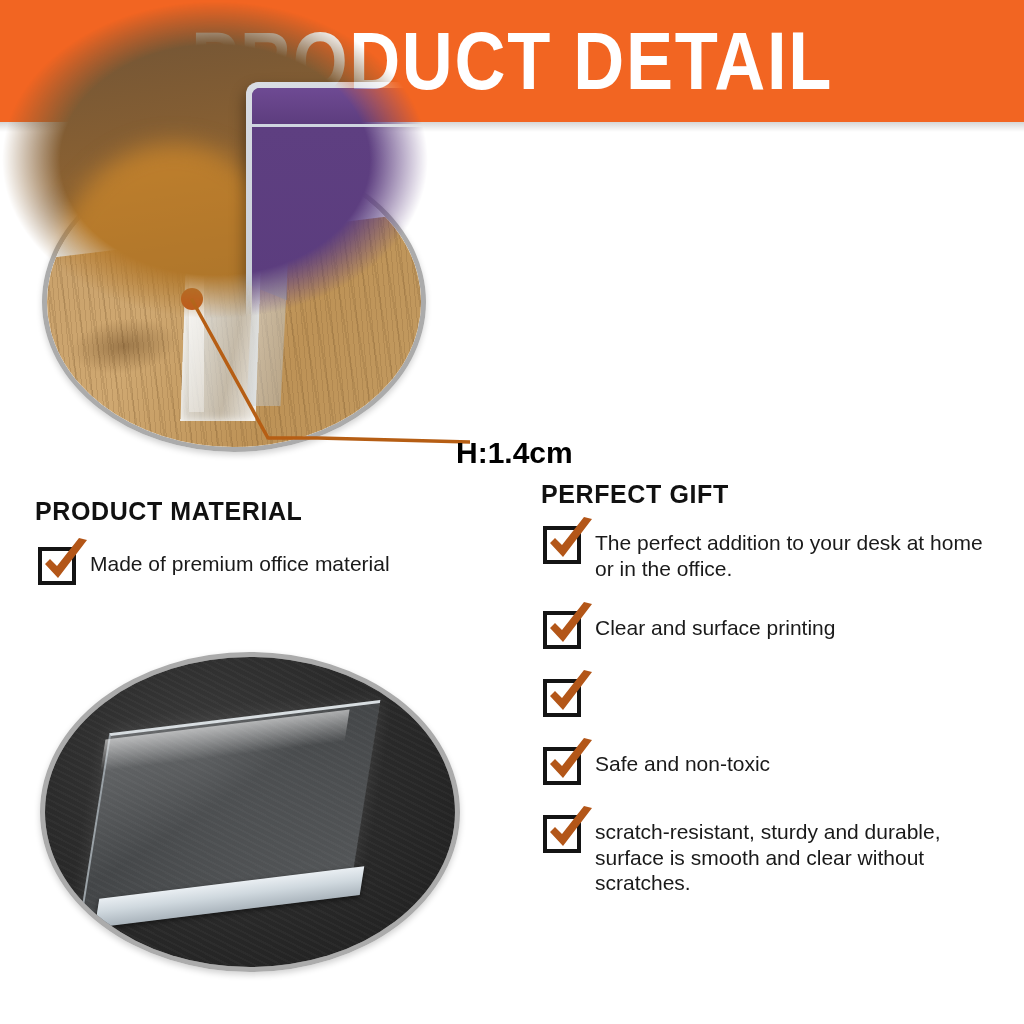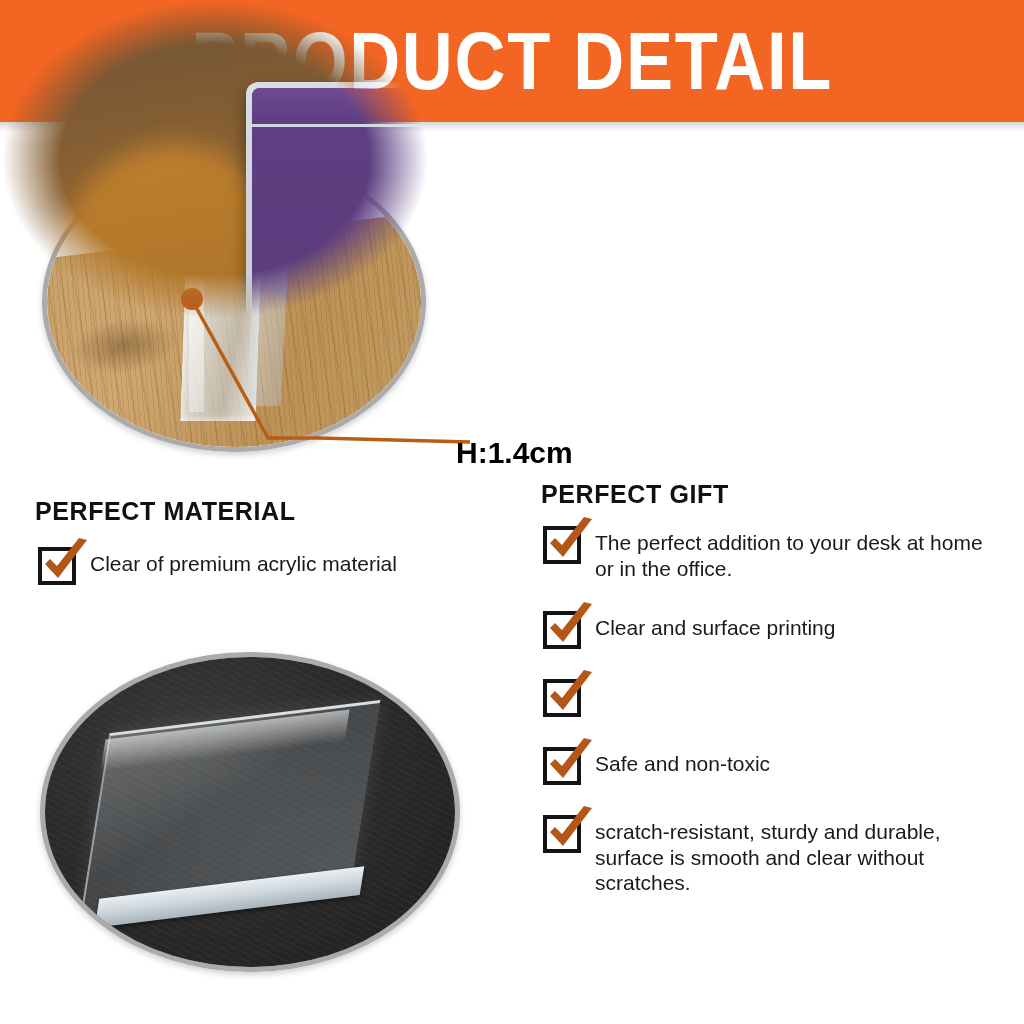--- a/index.html
+++ b/index.html
@@ -264,29 +264,29 @@
         </div>
         <div class="plaque-grid" id="plaque-grid">
             <div class="char"></div>
             <div class="char"></div>
           </div>
       </div>
     </div>
   </div>
 </div>
 
-<div class="section-heading" id="heading-acrylic">PERFECT MATERIAL</div>
+<div class="section-heading" id="heading-acrylic">PRODUCT MATERIAL</div>
 <div class="feature-list" id="list-acrylic">
     <div class="feature-item">
       <div class="checkbox">
         <svg class="tick" viewBox="0 0 52 48">
           <path d="M6 26 L19 40 L48 2 L40 0 L18 28 L11 21 Z" fill="#b35618"></path>
         </svg>
       </div>
-      <div class="feature-text">Clear of premium acrylic material</div>
+      <div class="feature-text">Made of premium office material</div>
     </div>
   </div>
 
 <div class="oval bordered" id="photo-block">
   <div class="scene-block">
     <div class="slab"></div>
     <div class="slab-glow"></div>
     <div class="slab-side"></div>
   </div>
 </div>

